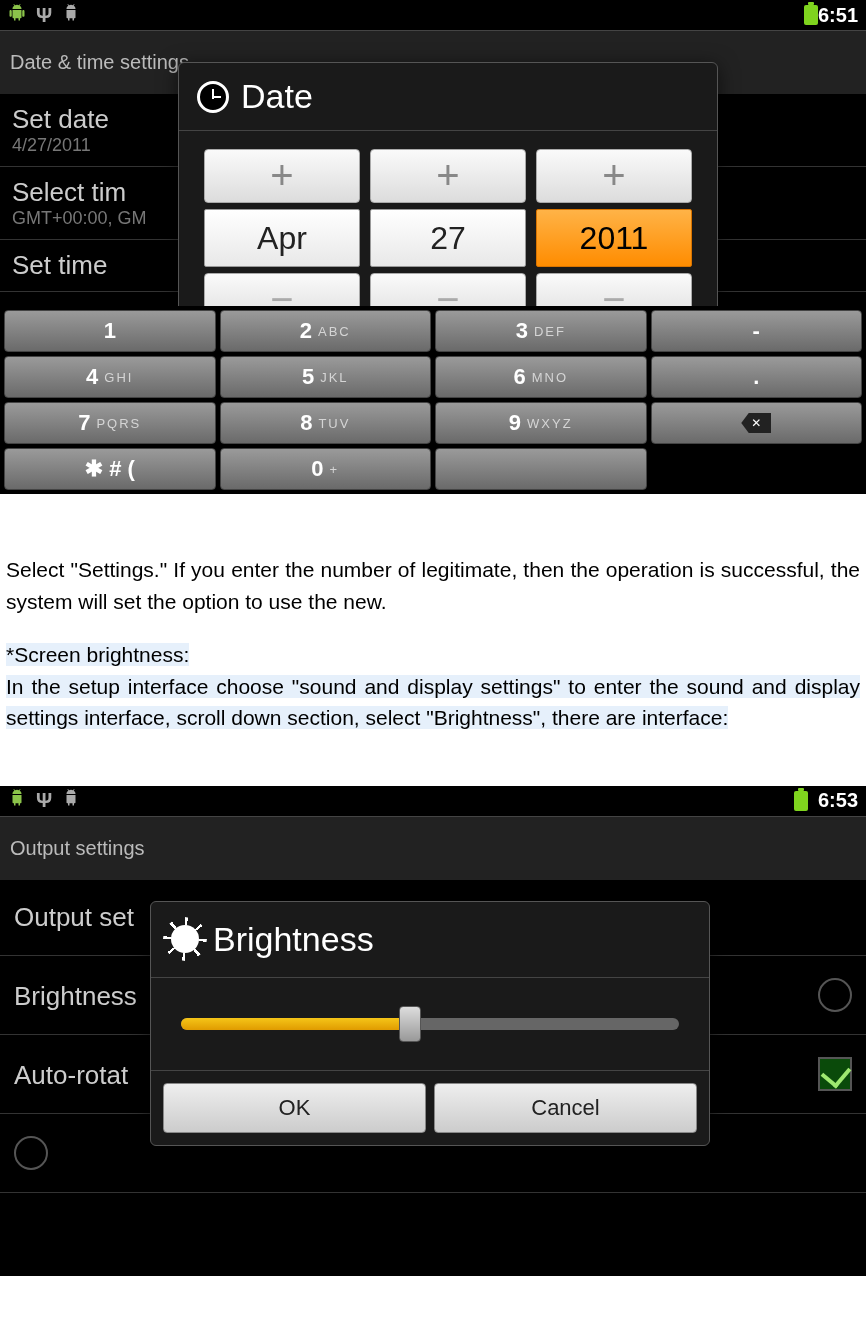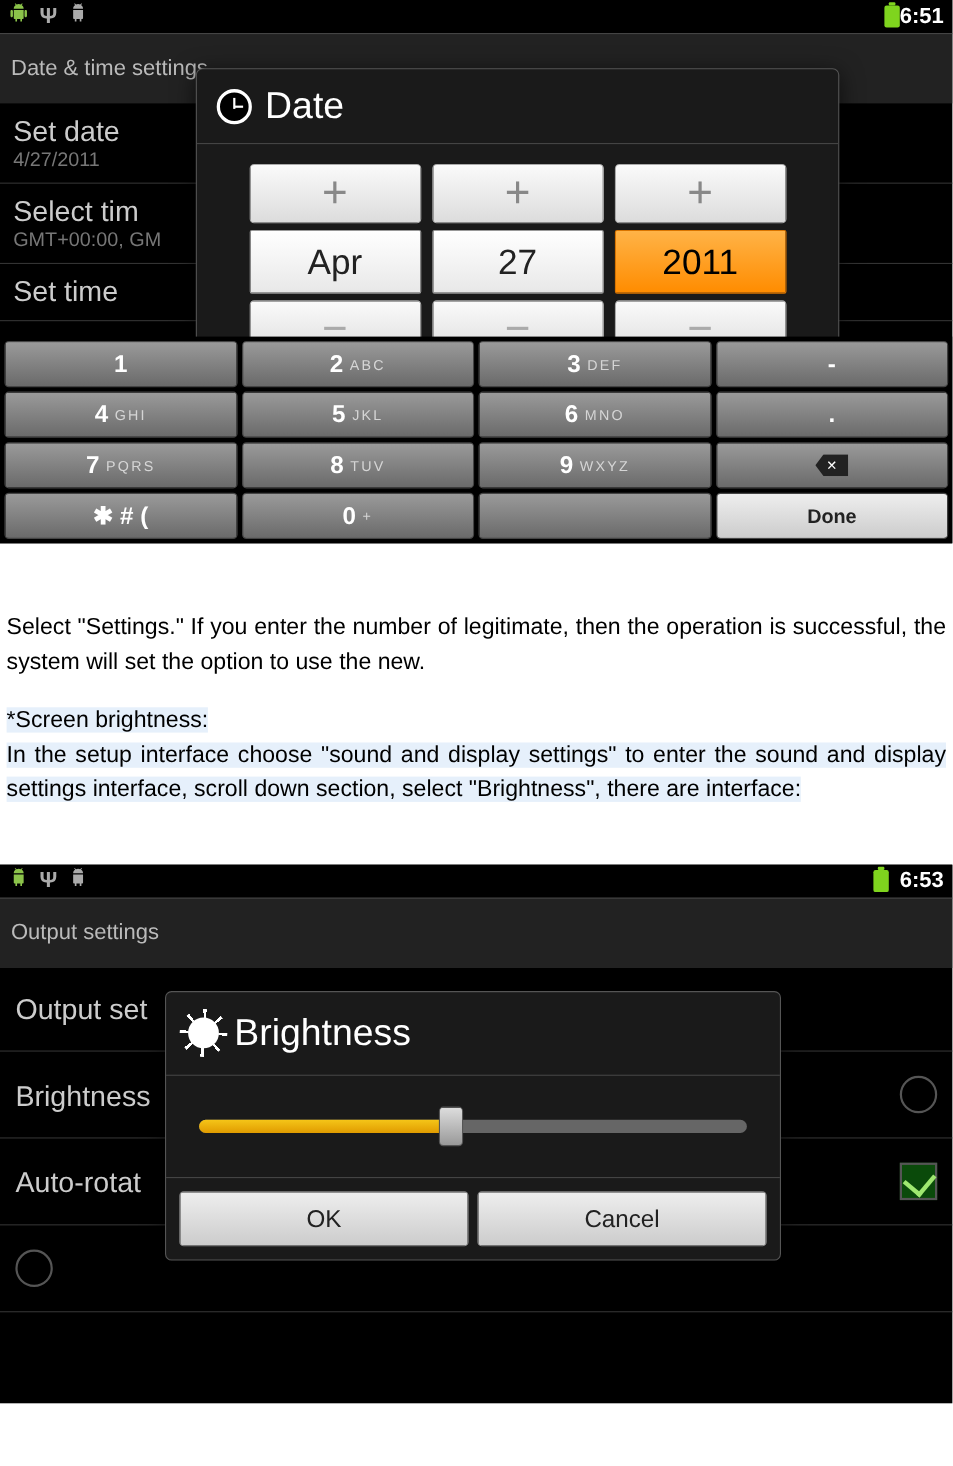--- a/index.html
+++ b/index.html
@@ -18,21 +18,21 @@
   .battery::before { content:""; position:absolute; top:-3px; left:4px; width:6px; height:3px; background:#7fd41e; border-radius:1px;}
   .titlebar { background: #222; color: #bbb; font-size: 20px; padding: 20px 10px; border-top: 1px solid #444; }
 
   
   .ss1 { height: 494px; overflow: hidden; }
   .settings-list .item { padding: 10px 12px; border-bottom: 1px solid #333; }
   .settings-list .item .primary { color: #ccc; font-size: 26px; }
   .settings-list .item .secondary { color: #777; font-size: 18px; }
 
   .date-dialog {
-    position: absolute; left: 178px; top: 62px; width: 585px;
+    position: absolute; left: 178px; top: 62px; width: 540px;
     background: #1a1a1a; border: 1px solid #555; border-radius: 6px;
     box-shadow: 0 4px 20px rgba(0,0,0,.6);
   }
   .date-dialog .dlg-title {
     display: flex; align-items: center; gap: 12px; padding: 14px 18px;
     font-size: 34px; color: #fff; border-bottom: 1px solid #444;
   }
   .clock-icon {
     width: 32px; height: 32px; border: 3px solid #fff; border-radius: 50%;
     position: relative; background: #000;
@@ -231,23 +231,20 @@
         <span class="backspace-icon">✕</span>
       </div>
     <div class="key">
         <span class="num">✱ # (</span>
       </div>
     <div class="key">
         <span class="num">0</span>
         <span class="letters">+</span>
       </div>
     <div class="key"></div>
-    <div class="key done">
-        <span>Done</span>
-      </div>
   </div>
 </div>
 
 <div class="doctext">
   <p>Select "Settings." If you enter the number of legitimate, then the operation is successful, the system will set the option to use the new.</p>
   <p><span class="hl">*Screen brightness:</span><br>
      <span class="hl">In the setup interface choose "sound and display settings" to enter the sound and display settings interface, scroll down section, select "Brightness", there are interface:</span></p>
 </div>
 
 <div class="screenshot ss2">

